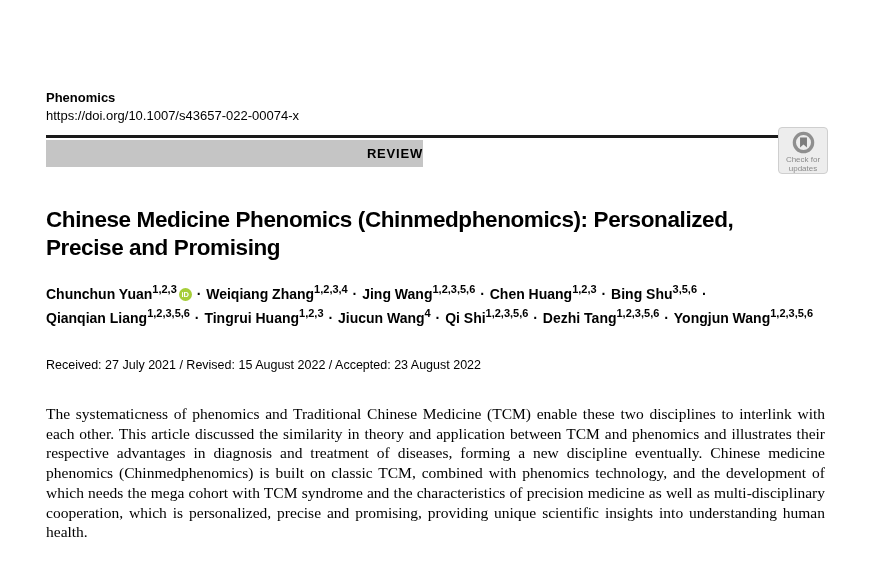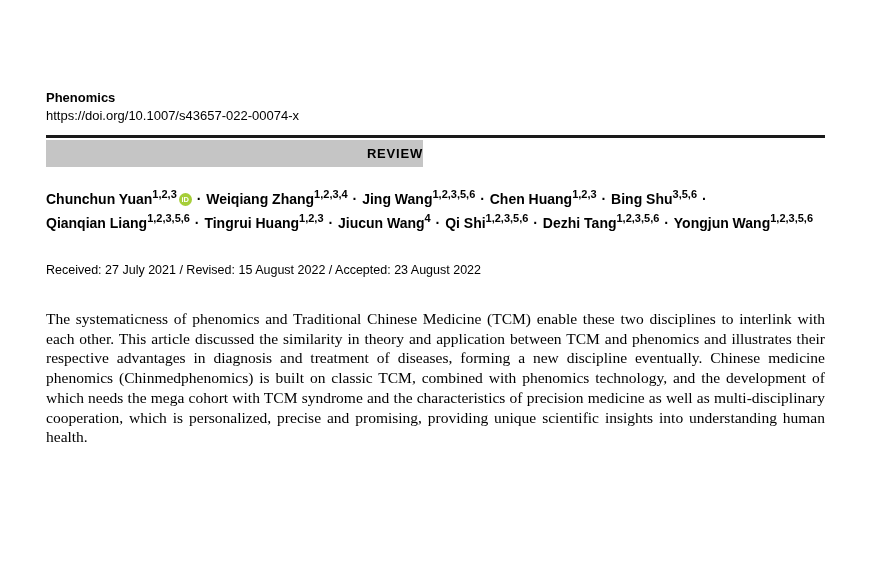--- a/index.html
+++ b/index.html
@@ -100,21 +100,32 @@
 
   <div class="journal-name">Phenomics</div>
   <a class="doi-link" href="#">https://doi.org/10.1007/s43657-022-00074-x</a>
 
   <div class="rule"></div>
 
   <div class="review-bar">
     <span>REVIEW</span>
   </div>
 
+  <a class="badge" href="#">
+    <svg width="25" height="25" viewBox="0 0 26 26">
+      <circle cx="13" cy="12" r="9.5" fill="none" stroke="#8f8f8f" stroke-width="3.4"></circle>
+      <path d="M9.4 6.8 h7.2 v10.4 l-3.6 -3.2 -3.6 3.2 z" fill="#7d7d7d"></path>
+    </svg>
+    <div class="badge-text">
+      <div>Check for</div>
+      <div>updates</div>
+    </div>
+  </a>
 
+  <h1 class="title">Chinese Medicine Phenomics (Chinmedphenomics): Personalized, Precise and Promising</h1>
 
   <div class="authors"><span class="author"><span>Chunchun Yuan</span><sup>1,2,3</sup><i class="orcid">iD</i></span><span class="sep"> · </span><span class="author"><span>Weiqiang Zhang</span><sup>1,2,3,4</sup></span><span class="sep"> · </span><span class="author"><span>Jing Wang</span><sup>1,2,3,5,6</sup></span><span class="sep"> · </span><span class="author"><span>Chen Huang</span><sup>1,2,3</sup></span><span class="sep"> · </span><span class="author"><span>Bing Shu</span><sup>3,5,6</sup></span><span class="sep"> · </span><span class="author"><span>Qianqian Liang</span><sup>1,2,3,5,6</sup></span><span class="sep"> · </span><span class="author"><span>Tingrui Huang</span><sup>1,2,3</sup></span><span class="sep"> · </span><span class="author"><span>Jiucun Wang</span><sup>4</sup></span><span class="sep"> · </span><span class="author"><span>Qi Shi</span><sup>1,2,3,5,6</sup></span><span class="sep"> · </span><span class="author"><span>Dezhi Tang</span><sup>1,2,3,5,6</sup></span><span class="sep"> · </span><span class="author"><span>Yongjun Wang</span><sup>1,2,3,5,6</sup></span></div>
 
   <div class="dates">Received: 27 July 2021 / Revised: 15 August 2022 / Accepted: 23 August 2022</div>
 
   <section class="abstract">
     <p>The systematicness of phenomics and Traditional Chinese Medicine (TCM) enable these two disciplines to interlink with each other. This article discussed the similarity in theory and application between TCM and phenomics and illustrates their respective advantages in diagnosis and treatment of diseases, forming a new discipline eventually. Chinese medicine phenomics (Chinmedphenomics) is built on classic TCM, combined with phenomics technology, and the development of which needs the mega cohort with TCM syndrome and the characteristics of precision medicine as well as multi-disciplinary cooperation, which is personalized, precise and promising, providing unique scientific insights into understanding human health.</p>
   </section>
 
 

